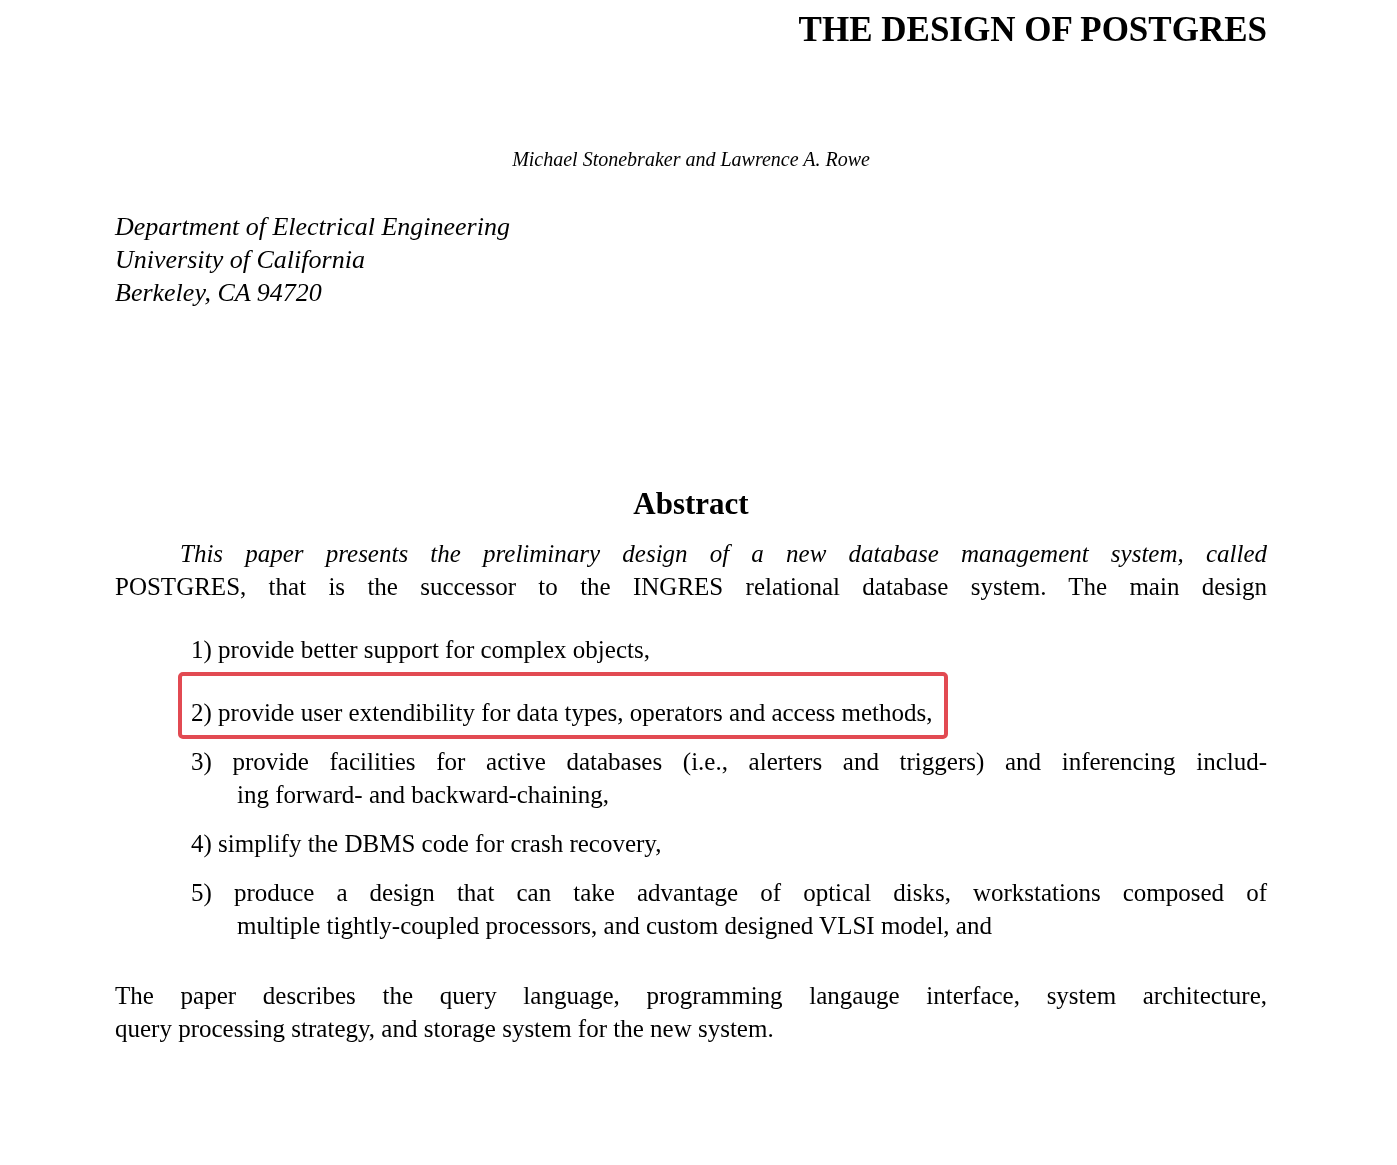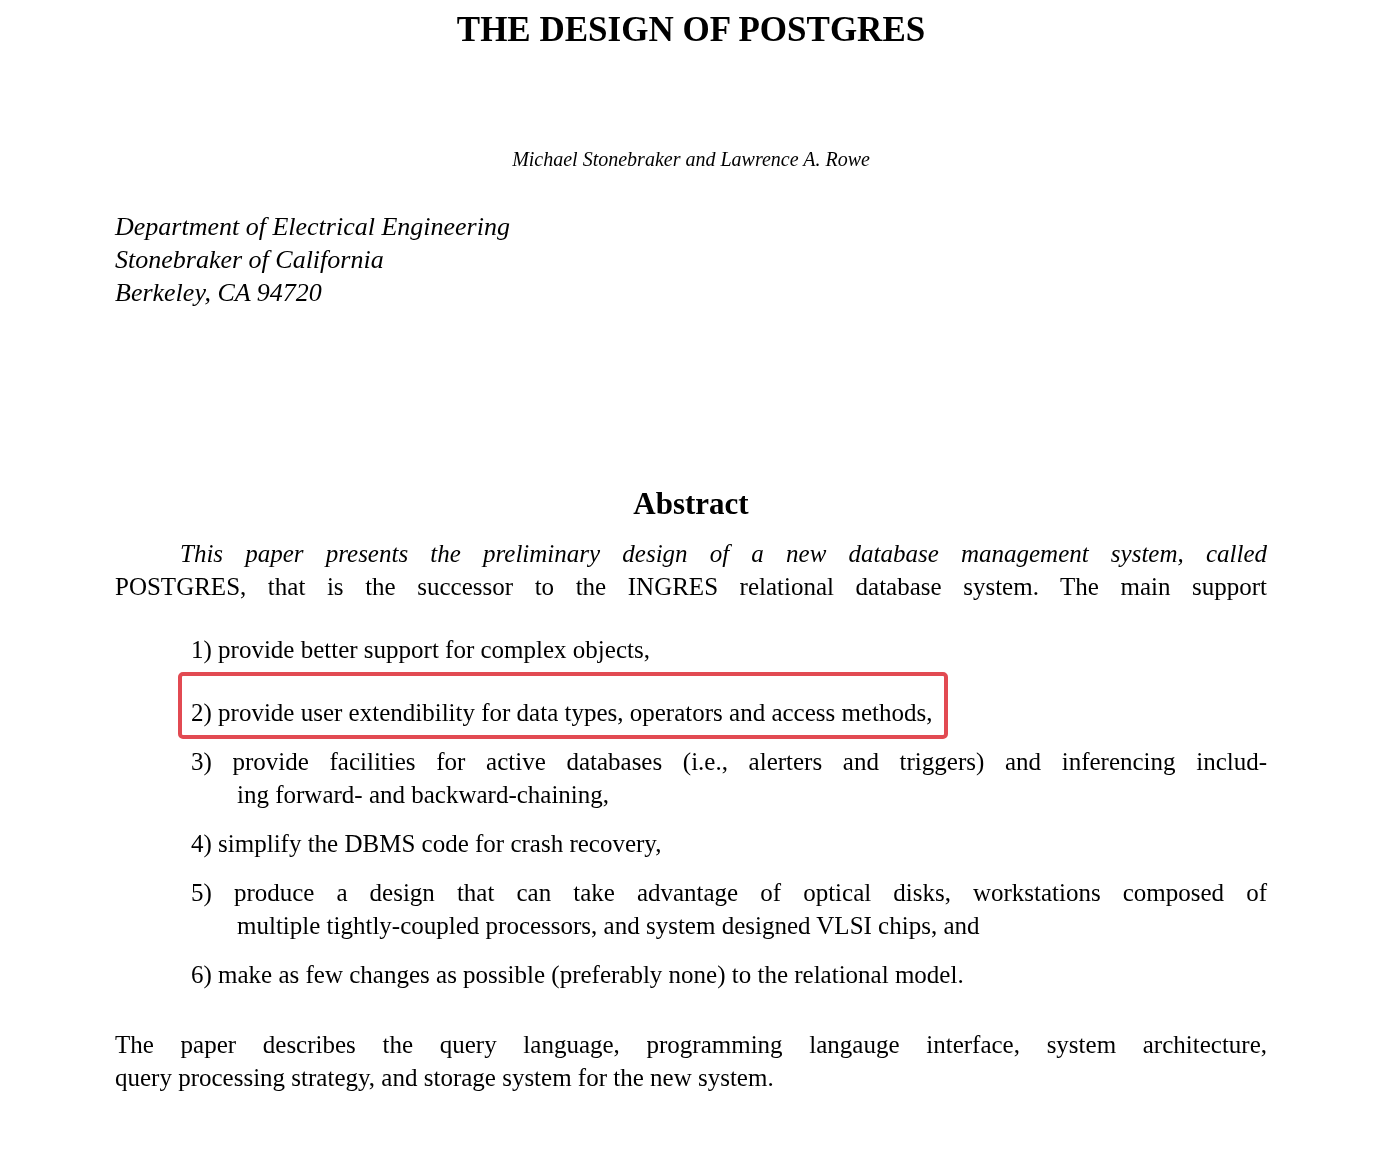--- a/index.html
+++ b/index.html
@@ -17,21 +17,21 @@
     padding: 12px 130px 0 115px;
     background: #ffffff;
   }
   .line { white-space: nowrap; }
   .line.just { text-align: justify; text-align-last: justify; }
 
   .title {
     font-size: 35px;
     font-weight: bold;
     line-height: 36px;
-    text-align: center;
+    text-align: right;
   }
   .authors {
     margin-top: 95px;
     font-size: 20px;
     font-style: italic;
     line-height: 33px;
     text-align: center;
   }
   .affiliation {
     margin-top: 34px;
@@ -78,29 +78,29 @@
 </head>
 <body>
 
 <div class="page">
   <h1 class="title">THE DESIGN OF POSTGRES</h1>
 
   <div class="authors">Michael Stonebraker and Lawrence A. Rowe</div>
 
   <div class="affiliation">
       <div class="line">Department of Electrical Engineering</div>
-      <div class="line">Stonebraker of California</div>
+      <div class="line">University of California</div>
       <div class="line">Berkeley, CA 94720</div>
     </div>
 
   <h2 class="abstract-heading">Abstract</h2>
 
   <div class="intro">
       <div class="line just indent">This paper presents the preliminary design of a new database management system, called</div>
-      <div class="line just">POSTGRES, that is the successor to the INGRES relational database system. The main support</div>
+      <div class="line just">POSTGRES, that is the successor to the INGRES relational database system. The main design</div>
     </div>
 
   <div class="goals">
       <div class="goal-item">
         <div class="goal-inner">
           <div class="line"><span>1)</span> provide better support for complex objects,</div>
         </div>
       </div>
       <div class="goal-item">
         <div class="goal-inner highlighted" style="border-color: rgb(226, 74, 82);">
@@ -114,26 +114,21 @@
         </div>
       </div>
       <div class="goal-item">
         <div class="goal-inner">
           <div class="line"><span>4)</span> simplify the DBMS code for crash recovery,</div>
         </div>
       </div>
       <div class="goal-item">
         <div class="goal-inner">
           <div class="line just"><span>5)</span> produce a design that can take advantage of optical disks, workstations composed of</div>
-          <div class="line wrap">multiple tightly-coupled processors, and system designed VLSI chips, and</div>
-        </div>
-      </div>
-      <div class="goal-item">
-        <div class="goal-inner">
-          <div class="line"><span>6)</span> make as few changes as possible (preferably none) to the relational model.</div>
+          <div class="line wrap">multiple tightly-coupled processors, and custom designed VLSI model, and</div>
         </div>
       </div>
     </div>
 
   <div class="closing">
       <div class="line just">The paper describes the query language, programming langauge interface, system architecture,</div>
       <div class="line">query processing strategy, and storage system for the new system.</div>
     </div>
 </div>
 

